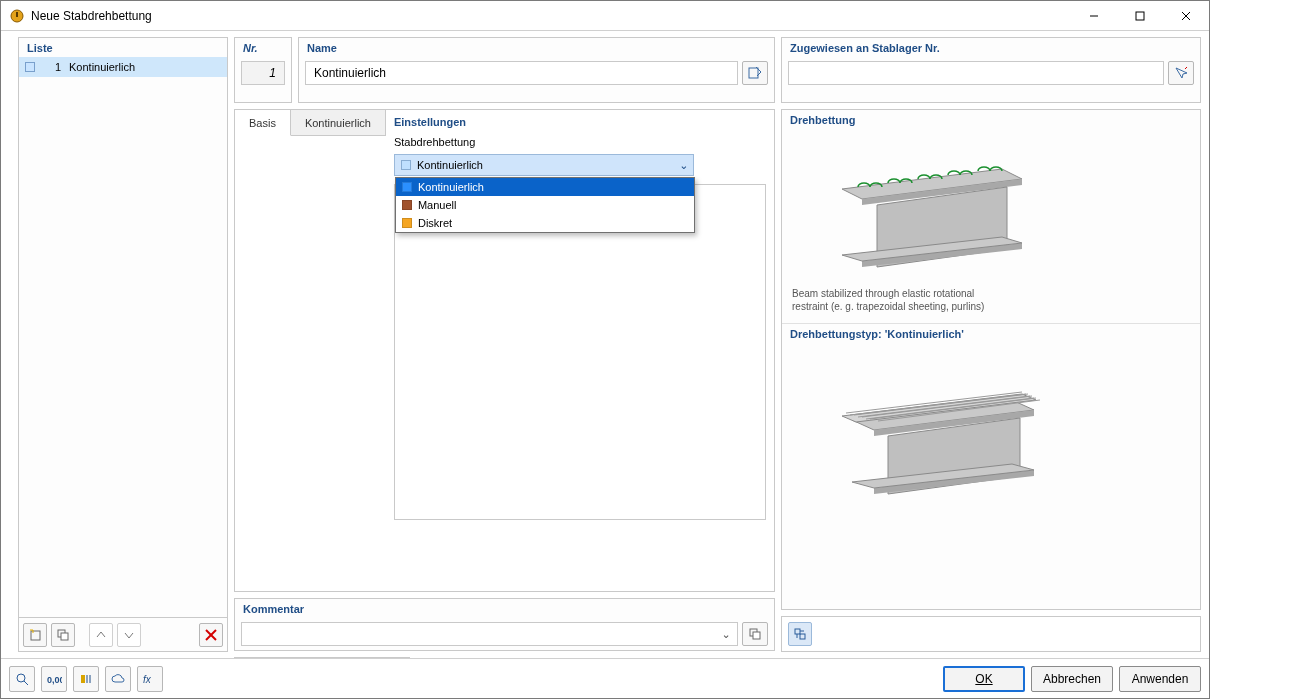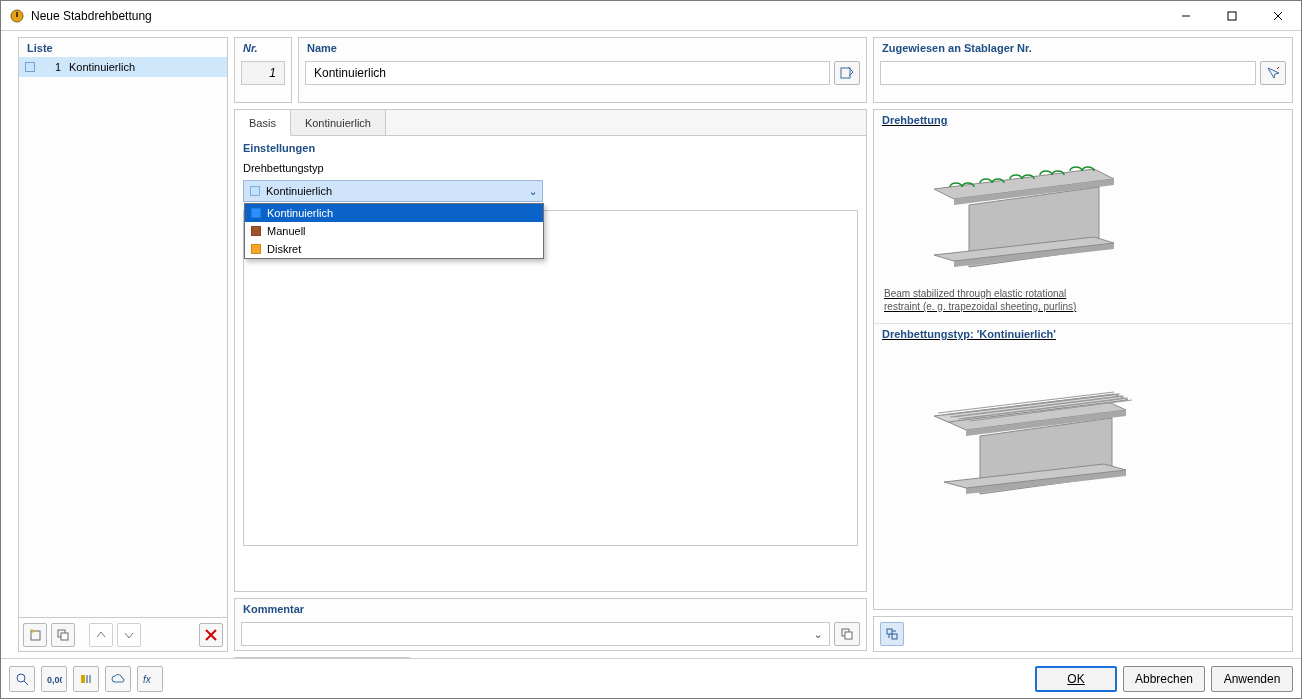--- a/index.html
+++ b/index.html
@@ -1,17 +1,17 @@
 <!DOCTYPE html>
 <html><head>
 <meta charset="utf-8">
 <style>
   * { box-sizing: border-box; font-family: "Segoe UI", Tahoma, sans-serif; }
   html,body { margin:0; padding:0; width:1302px; height:699px; background:#fff; overflow:hidden; }
-  .window { width:1302px; height:699px; border:1px solid #7a7a7a; background:#fff; display:flex; flex-direction:column; }
+  .window { width:1210px; height:699px; border:1px solid #7a7a7a; background:#fff; display:flex; flex-direction:column; }
   .titlebar { height:30px; display:flex; align-items:center; border-bottom:1px solid #d0d0d0; }
   .titlebar .app-icon { width:16px; height:16px; margin:0 6px 0 8px; }
   .titlebar .title { flex:1; font-size:12px; color:#000; }
   .titlebar .win-btn { width:46px; height:30px; display:flex; align-items:center; justify-content:center; }
 
   .body-area { flex:1; display:flex; gap:6px; padding:6px 8px 6px 8px; background:#fff; }
   .panel { border:1px solid #c9c9c9; background:#fdfdfd; }
   .panel-head { font-size:11px; font-weight:700; color:#1f4d86; padding:4px 8px 3px; }
 
   
@@ -32,21 +32,21 @@
   .nr-panel { width:58px;font-style:italic; }
   .nr-val { margin:4px 6px; height:24px; border:1px solid #c9c9c9; background:#f3f3f3; display:flex; align-items:center; justify-content:flex-end; padding-right:8px; font-size:12px; color:#000; }
   .name-panel { flex:1; display:flex; flex-direction:column; }
   .name-input-row { display:flex; align-items:center; margin:4px 6px; gap:4px; }
   .text-input { flex:1; height:24px; border:1px solid #c9c9c9; background:#fff; padding:0 8px; font-size:12px; }
   .icon-btn { width:26px; height:24px; border:1px solid #b7b7b7; background:#f7f7f7; display:flex; align-items:center; justify-content:center; border-radius:2px; }
   .assigned-panel { width:420px; display:flex; flex-direction:column; }
 
   .mid-row { flex:1; display:flex; gap:6px; min-height:0; }
   .mid-left { flex:1; display:flex; flex-direction:column; gap:6px; min-width:0; }
-  .tabbed { border:1px solid #c9c9c9; position:relative; flex:1; display:flex; flex-direction:column; min-height:0; }
+  .tabbed { border:1px solid #c9c9c9; position:relative; flex:1; display:flex; flex-direction:row; min-height:0; }
   .tabs { display:flex; height:26px; border-bottom:1px solid #c9c9c9; background:#f6f6f6; }
   .tab { padding:0 14px; font-size:11px; display:flex; align-items:center; border-right:1px solid #c9c9c9; background:#f0f0f0; color:#333; }
   .tab.active { background:#fff; border-bottom:1px solid #fff; margin-bottom:-1px; font-weight:400; }
   .tab-body { flex:1; padding:6px 8px; position:relative; }
   .section-title { font-size:11px; font-weight:700; color:#1f4d86; margin-bottom:8px; }
   .field-label { font-size:11px; color:#000; margin-bottom:6px; }
   .combo { width:300px; height:22px; border:1px solid #9bb9da; background:#cfe4fb; display:flex; align-items:center; font-size:11px; position:relative; }
   .combo .swatch2 { width:10px; height:10px; border:1px solid #88add3; background:#bfe0ff; margin:0 6px 0 6px; }
   .combo .combo-label { flex:1; }
   .combo .chev { width:18px; text-align:center; color:#1f4d86; }
@@ -61,21 +61,21 @@
   .settings-lower { border:1px solid #c9c9c9; height:336px; margin-top:8px; background:#fff; }
 
   .comment-row { display:flex; gap:6px; height:54px;flex-direction:column; }
   .comment-panel { flex:1; }
   .comment-input-row { display:flex; align-items:center; margin:4px 6px; gap:4px; }
   .combo-input { flex:1; height:24px; border:1px solid #c9c9c9; background:#fff; display:flex; align-items:center; }
   .combo-input .chev { width:22px; text-align:center; color:#555; font-size:11px; }
   .blank-small { width:176px; border:1px solid #c9c9c9; }
 
   .mid-right { width:420px; display:flex; flex-direction:column; gap:6px; }
-  .preview-panel { flex:1;text-decoration:underline; }
+  .preview-panel { flex:1; }
   .preview-content { padding:10px; display:flex; flex-direction:column; gap:20px; }
   .ill { display:flex; flex-direction:column; align-items:flex-start; }
   .ill svg { margin-bottom:8px; margin-left:30px; }
   .ill-caption { font-size:10px; color:#555; line-height:1.3; max-width:200px; }
   .subhead { font-size:11px; font-weight:700; color:#1f4d86; padding:4px 8px; border-top:1px solid #e1e1e1; border-bottom:0; }
   .preview-tools { height:36px; border:1px solid #c9c9c9; display:flex; align-items:center; padding:0 6px; gap:4px; }
   .preview-tools .tool-btn { background:#dbe8f7; border-color:#9bb9da; }
 
   
   .bottom-bar { height:40px; border-top:1px solid #d0d0d0; display:flex; align-items:center; padding:0 8px; gap:6px; }
@@ -196,21 +196,21 @@
             <div class="tabs">
               <div class="tab active">
                   <span>Basis</span>
                 </div>
               <div class="tab">
                   <span>Kontinuierlich</span>
                 </div>
             </div>
             <div class="tab-body">
               <div class="section-title">Einstellungen</div>
-              <div class="field-label">Drehbettungstyp</div>
+              <div class="field-label">Stabdrehbettung</div>
               <div class="combo">
                 <span class="swatch2"></span>
                 <span class="combo-label">Kontinuierlich</span>
                 <span class="chev">⌄</span>
                 <div class="dropdown">
                   <div class="dd-item sel">
                     <span class="sw sw-blue"></span>
                     <span>Kontinuierlich</span>
                   </div>
                   <div class="dd-item">

